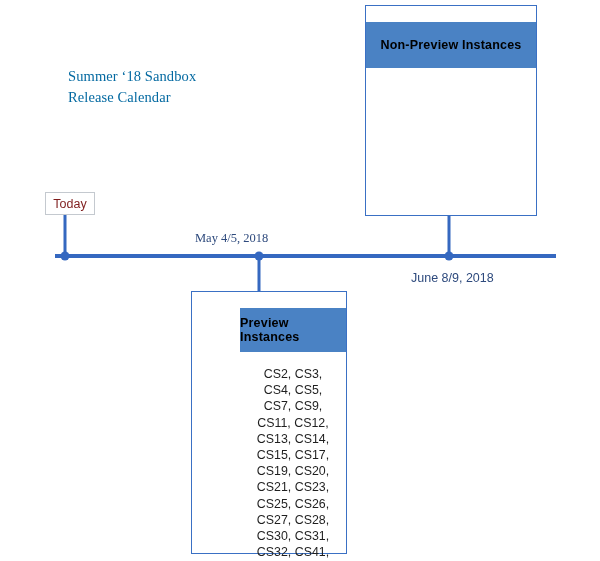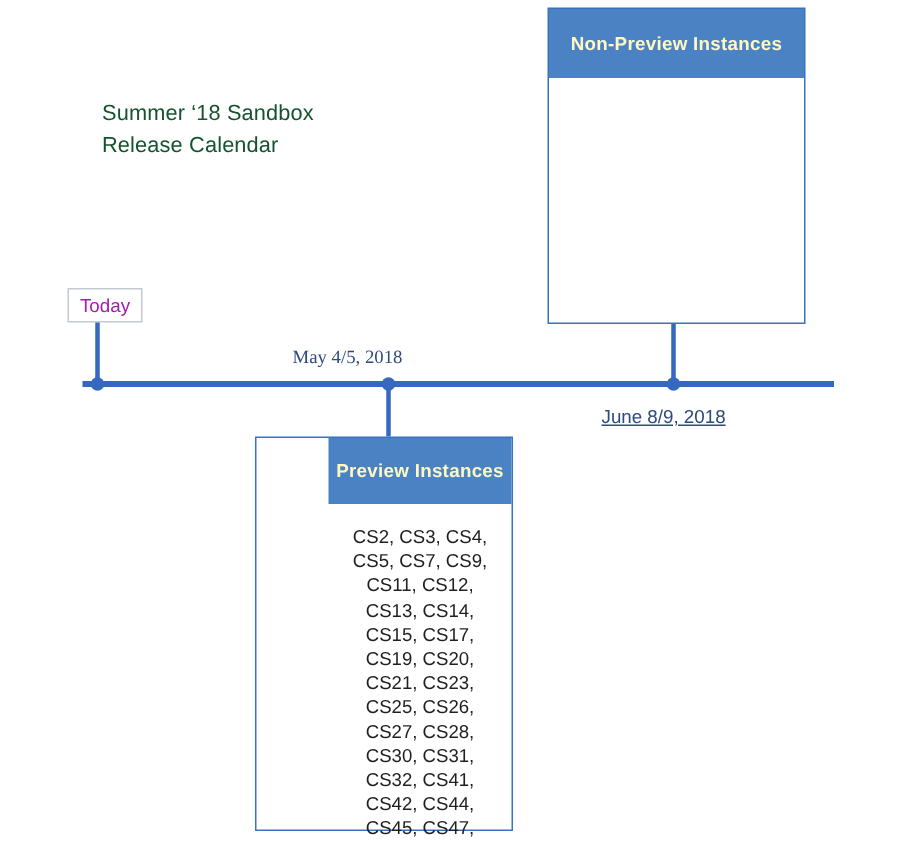--- a/index.html
+++ b/index.html
@@ -22,25 +22,26 @@
     width: 600px;
     height: 561px;
   }
 
   
   .title {
     position: absolute;
     left: 68px;
     top: 66px;
     width: 240px;
-    color: #14532d;
+    color: #0369a1;
     font-size: 14.5px;
     line-height: 21px;
     letter-spacing: .1px;
     white-space: pre-line;
+    font-family: Liberation Serif, serif;
   }
 
   
   .axis {
     position: absolute;
     left: 55px;
     top: 254px;
     width: 501px;
     height: 4px;
     background: #3568c0;
@@ -62,21 +63,21 @@
 
   
   .today-box {
     position: absolute;
     left: 45px;
     top: 192px;
     width: 50px;
     height: 23px;
     border: 1px solid #c4c9cf;
     background: #ffffff;
-    color: #a21caf;
+    color: #7f1d1d;
     font-size: 12.5px;
     display: flex;
     align-items: center;
     justify-content: center;
     box-sizing: border-box;
   }
 
   
   .date-label {
     position: absolute;
@@ -87,42 +88,43 @@
 
   
   .callout {
     position: absolute;
     border: 1.5px solid #3a70c4;
     background: #ffffff;
     box-sizing: border-box;
   }
   .callout-header {
     background: #4a82c4;
-    color: #fef9c3;
+    color: #000000;
     font-size: 12.5px;
     font-weight: bold;
     letter-spacing: .2px;
     height: 44px;
     display: flex;
     align-items: center;
     justify-content: center;
     box-sizing: border-box;
+    margin-top: 16px;
   }
   .callout-body {
     color: #1f1f1f;
     font-size: 12.4px;
     line-height: 16.2px;
     text-align: center;
     padding: 14px 10px 10px 10px;
     box-sizing: border-box;
     white-space: pre-line;
   }
   #non-preview-box { left: 365px; top: 5px; width: 172px; height: 211px; }
   #non-preview-box .callout-header { height: 46px; }
-  #preview-box { left: 170px; top: 291px; width: 172px; height: 263px; padding-left: 48px; }
+  #preview-box { left: 191px; top: 291px; width: 156px; height: 263px; padding-left: 48px; }
 </style>
 </head>
 <body>
 
 <div id="canvas">
 
   <div class="title">Summer ‘18 Sandbox
 Release Calendar</div>
 
   <div class="axis"></div>
@@ -130,21 +132,21 @@
   <div class="today-box">
     <span>Today</span>
   </div>
   <div class="stem" style="left:65px; top:215px; height:41px;"></div>
   <div class="node-dot" style="left:65px; top:256px;"></div>
 
   <div class="date-label" style="left:195px; top:231px;font-family:Liberation Serif, serif;">May 4/5, 2018</div>
   <div class="node-dot" style="left:259px; top:256px;"></div>
   <div class="stem" style="left:259px; top:256px; height:36px;"></div>
 
-  <div class="date-label" style="left:401px; top:271px;text-decoration:underline;">June 8/9, 2018</div>
+  <div class="date-label" style="left:411px; top:271px;">June 8/9, 2018</div>
   <div class="node-dot" style="left:449px; top:256px;"></div>
   <div class="stem" style="left:449px; top:215px; height:41px;"></div>
 
   <div class="callout" id="non-preview-box">
     <div class="callout-header">Non-Preview Instances</div>
   </div>
 
   <div class="callout" id="preview-box">
     <div class="callout-header">Preview Instances</div>
     <div class="callout-body">CS2, CS3, CS4, CS5, CS7, CS9,

